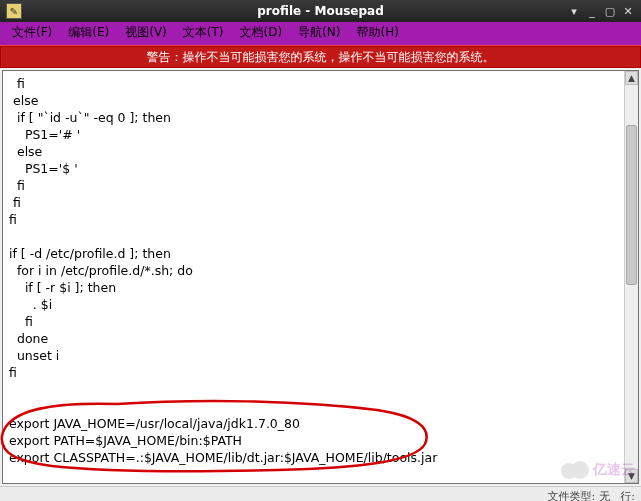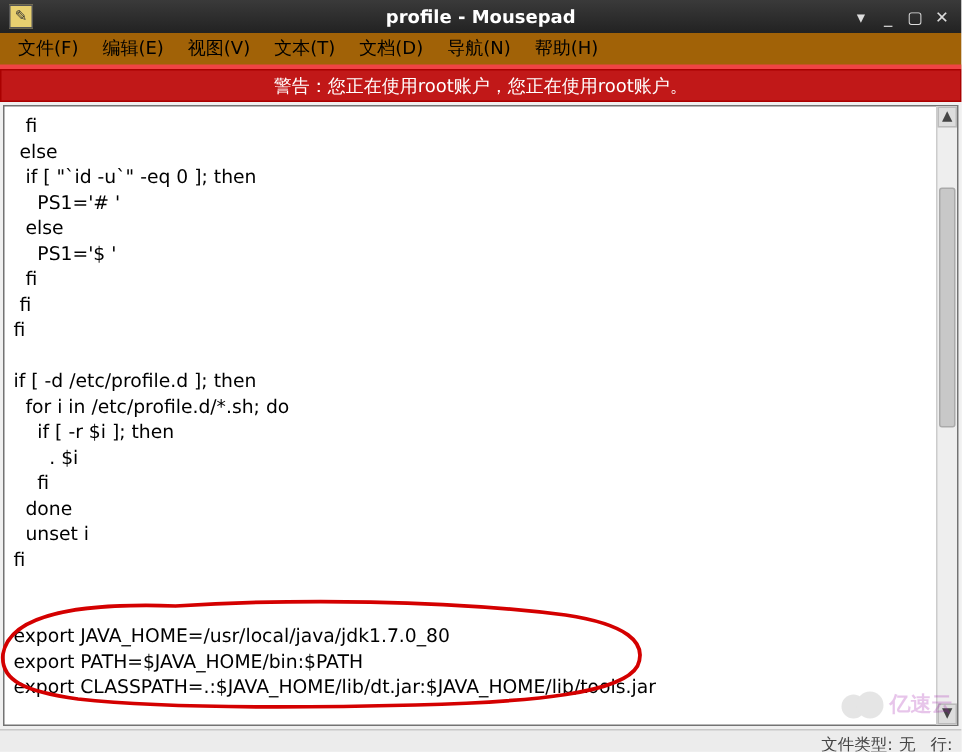--- a/index.html
+++ b/index.html
@@ -2,21 +2,21 @@
 <html><head>
 <meta charset="utf-8">
 <style>
   * { box-sizing: border-box; margin: 0; padding: 0; }
   html, body { width: 641px; height: 501px; font-family: "DejaVu Sans", sans-serif; background: #f0f0f0; overflow: hidden; }
   .titlebar { height: 22px; background: linear-gradient(#3a3a3a,#222); color: #fff; display: flex; align-items: center; font-size: 12px; position: relative; }
   .titlebar .appicon { width: 16px; height: 16px; margin: 0 6px; background: #e8d070; border: 1px solid #555; display:flex; align-items:center; justify-content:center; font-size:10px; color:#333; }
   .titlebar .title { position:absolute; left:0; right:0; text-align:center; font-weight:bold; pointer-events:none; }
   .titlebar .winbtns { margin-left:auto; display:flex; gap:0; padding-right:4px; }
   .winbtn { width:18px; height:16px; display:flex; align-items:center; justify-content:center; color:#ddd; font-size:11px; cursor:pointer; }
-  .menubar { height:24px; background:#a16207; border-bottom:3px solid #ef4444; display:flex; align-items:flex-end; font-size:12px; padding:0 4px; }
+  .menubar { height:24px; background:#a21caf; border-bottom:1px solid #ef4444; display:flex; align-items:flex-start; font-size:12px; padding:0 4px; }
   .menuitem { padding:2px 8px; cursor:pointer; }
   .warnbar { height:22px; background:#c11818; color:#fff; font-size:12px; display:flex; align-items:center; justify-content:center; border: 1px solid #a00; }
   .editor-wrap { position:relative; border:1px solid #737373; margin:2px; height:414px; background:#fff; }
   .editor { position:absolute; inset:0; padding:4px 6px; font-family: "DejaVu Sans", "Noto Sans", sans-serif; font-size:12.5px; line-height:17px; white-space:pre; overflow:auto; color:#000; outline:none; }
   .scrollbar-v { position:absolute; right:0; top:0; bottom:0; width:14px; background:#eee; border-left:1px solid #ccc; }
   .sb-btn { height:14px; background:#ddd; border:1px solid #bbb; display:flex; align-items:center; justify-content:center; font-size:9px; color:#444; cursor:pointer; }
   .sb-track { position:absolute; top:14px; bottom:14px; left:0; right:0; }
   .sb-thumb { position:absolute; left:1px; right:1px; top:40px; height:160px; background:#c8c8c8; border:1px solid #aaa; border-radius:2px; cursor:pointer; }
   .statusbar { height:20px; background:#ececec; border-top:1px solid #c8c8c8; display:flex; align-items:center; font-size:11px; color:#444; padding:0 6px; }
   .statusbar .spacer { flex:1; }
@@ -47,21 +47,21 @@
   <div class="menuitem"><span>文件(F)</span></div>
   <div class="menuitem"><span>编辑(E)</span></div>
   <div class="menuitem"><span>视图(V)</span></div>
   <div class="menuitem"><span>文本(T)</span></div>
   <div class="menuitem"><span>文档(D)</span></div>
   <div class="menuitem"><span>导航(N)</span></div>
   <div class="menuitem"><span>帮助(H)</span></div>
 </div>
 
 <div class="warnbar">
-  <span>警告：您正在使用root账户，您正在使用root账户。</span>
+  <span>警告：操作不当可能损害您的系统，操作不当可能损害您的系统。</span>
 </div>
 
 <div class="editor-wrap">
   <div class="editor" contenteditable="false" style="">  fi
  else
   if [ "`id -u`" -eq 0 ]; then
     PS1='# '
   else
     PS1='$ '
   fi

